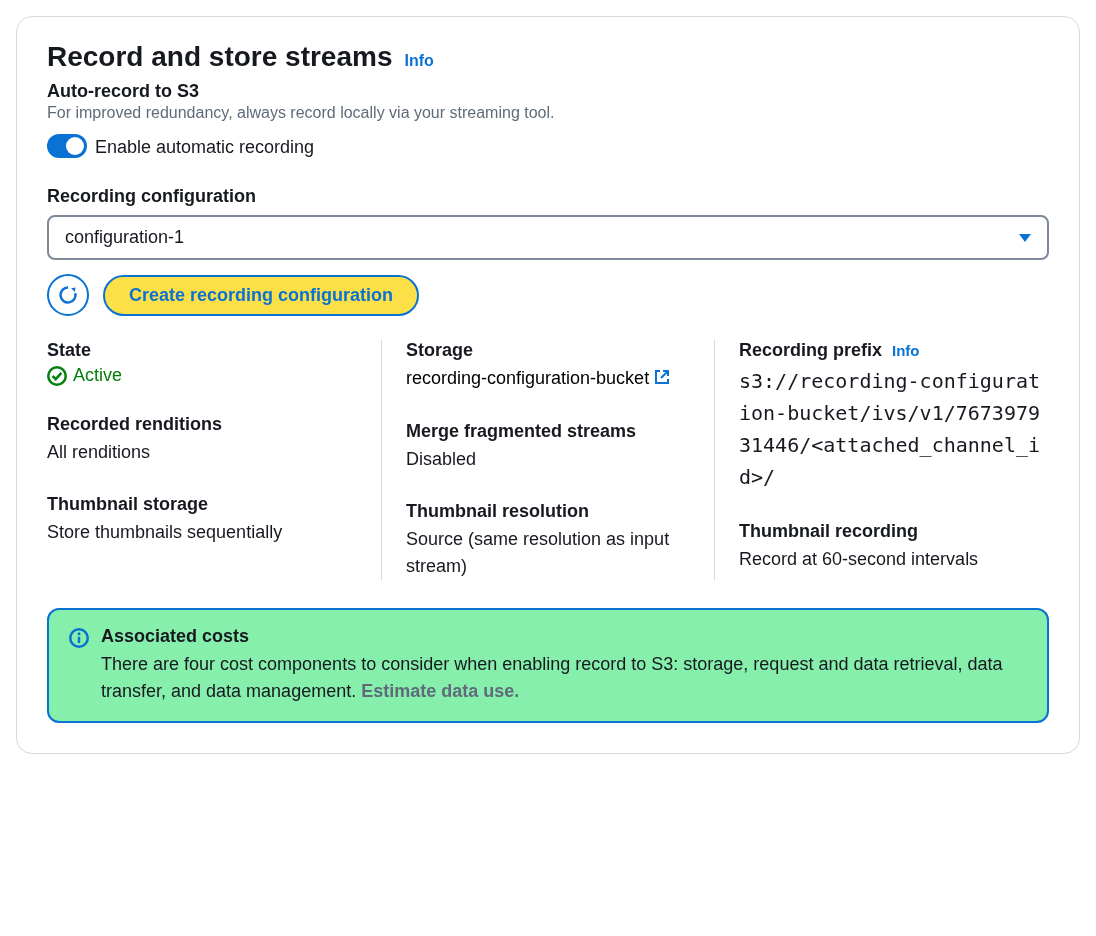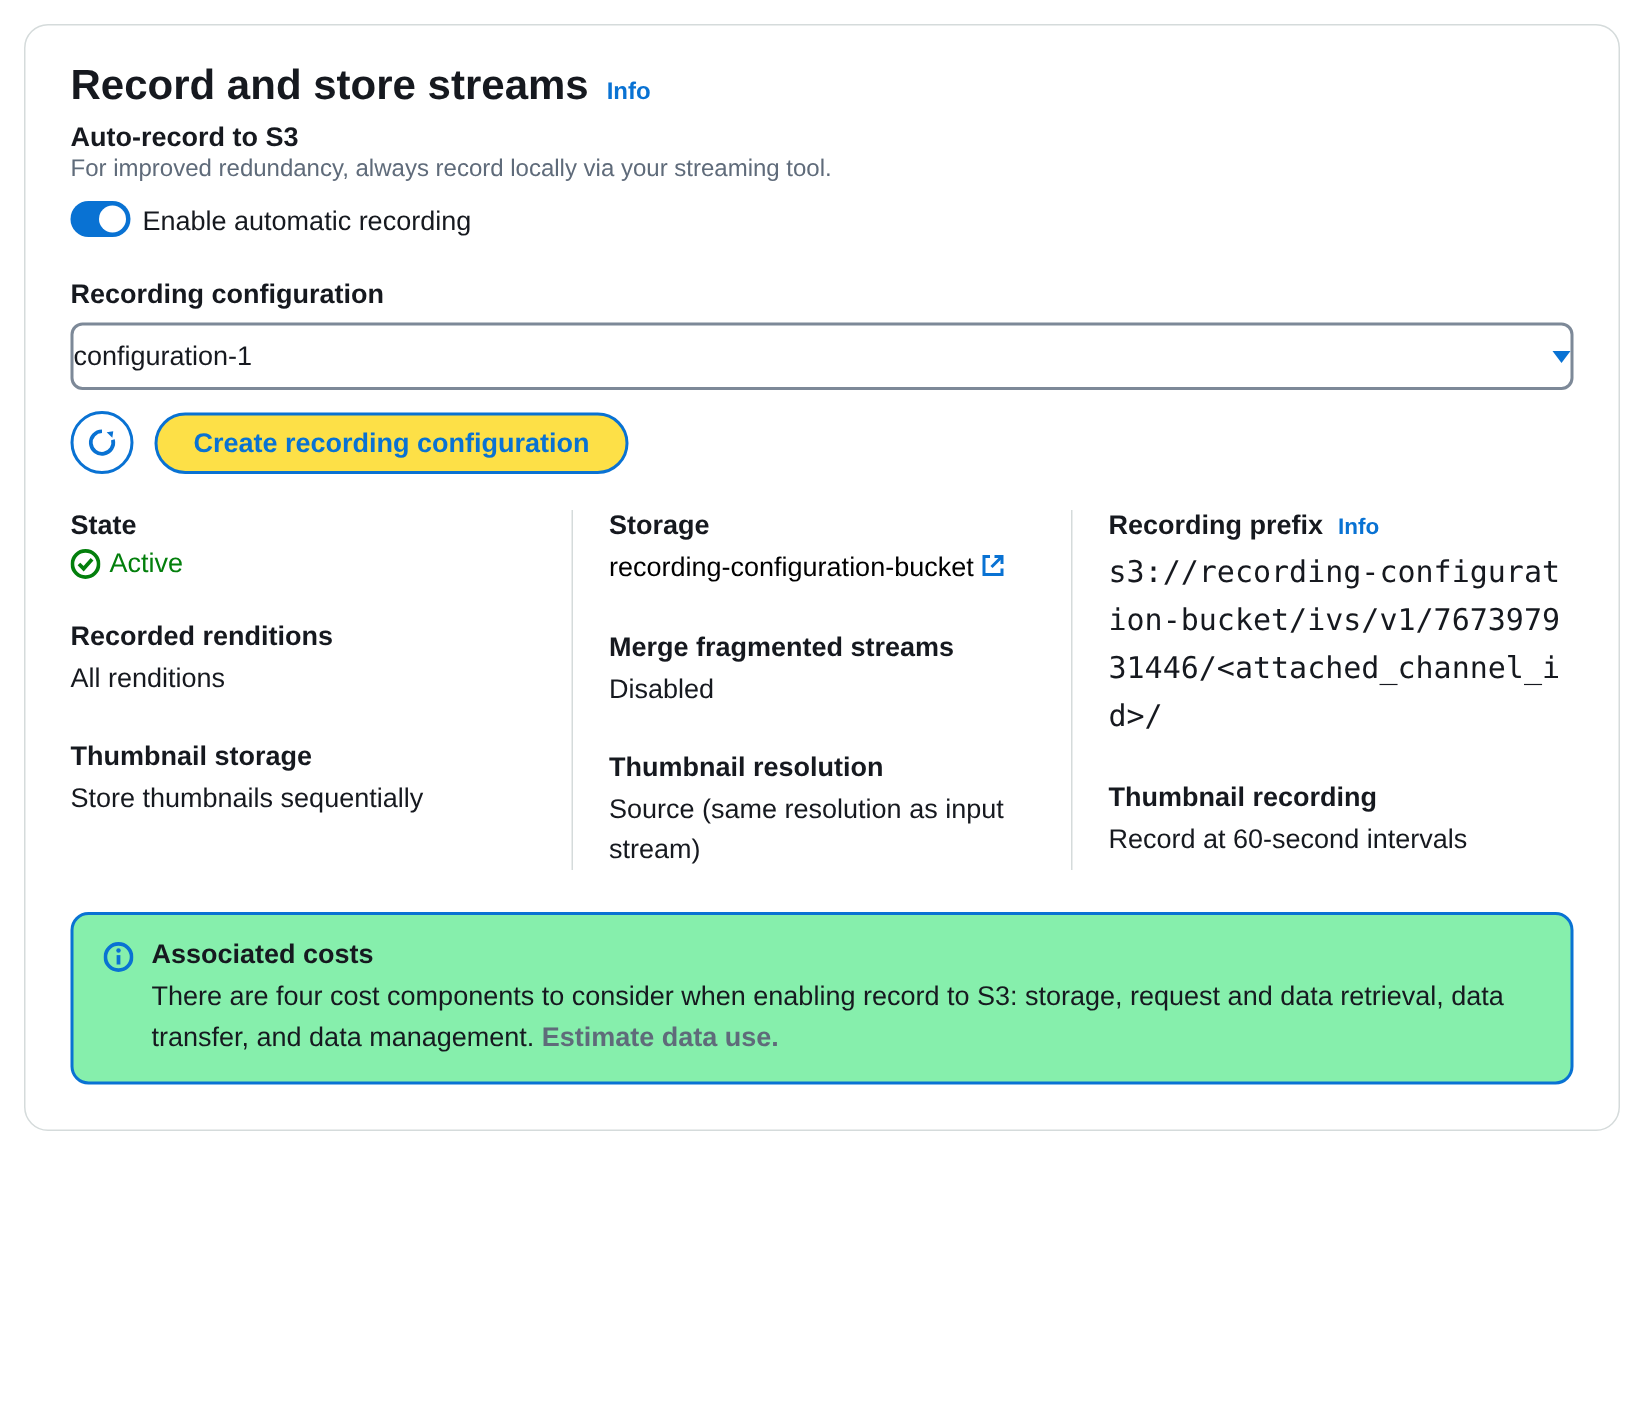--- a/index.html
+++ b/index.html
@@ -77,21 +77,21 @@
     }
     .field-label {
       font-size: 18px;
       font-weight: 700;
       margin-bottom: 8px;
     }
     .select {
       width: 100%;
       border: 2px solid #7d8998;
       border-radius: 8px;
-      padding: 10px 0;
+      padding: 10px 16px;
       font-size: 18px;
       display: flex;
       justify-content: space-between;
       align-items: center;
       cursor: pointer;
       margin-bottom: 14px;
     }
     .caret-down {
       width: 0;
       height: 0;

